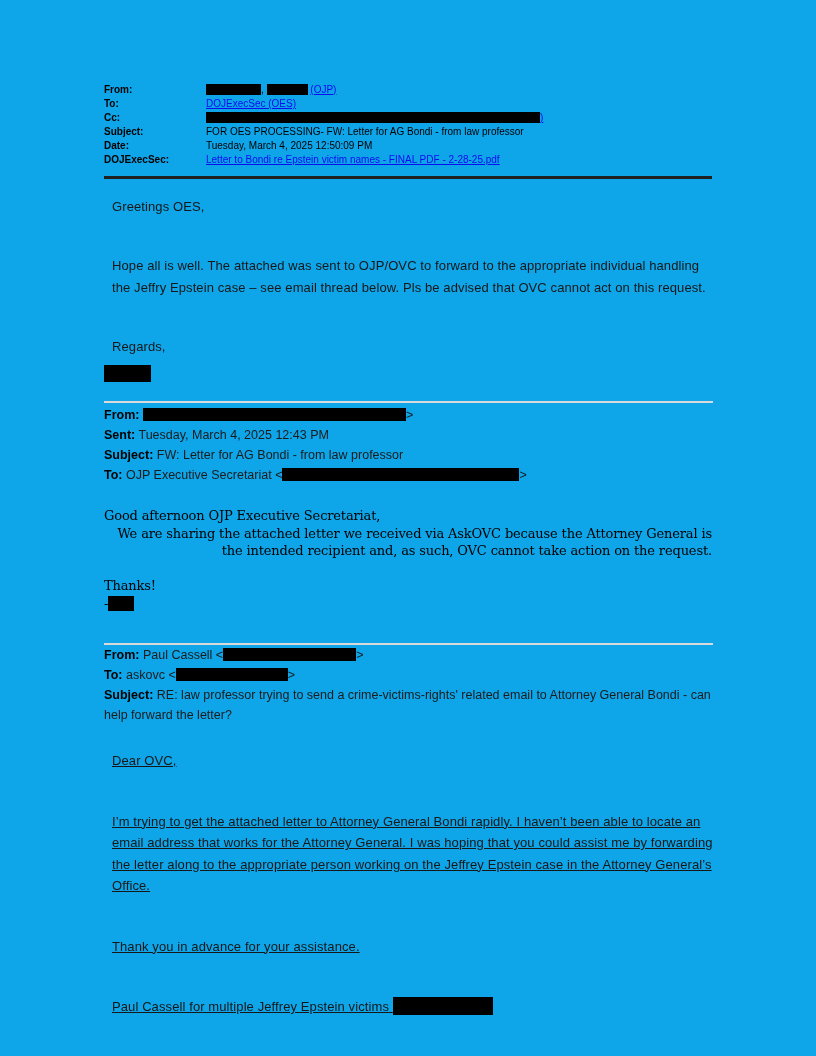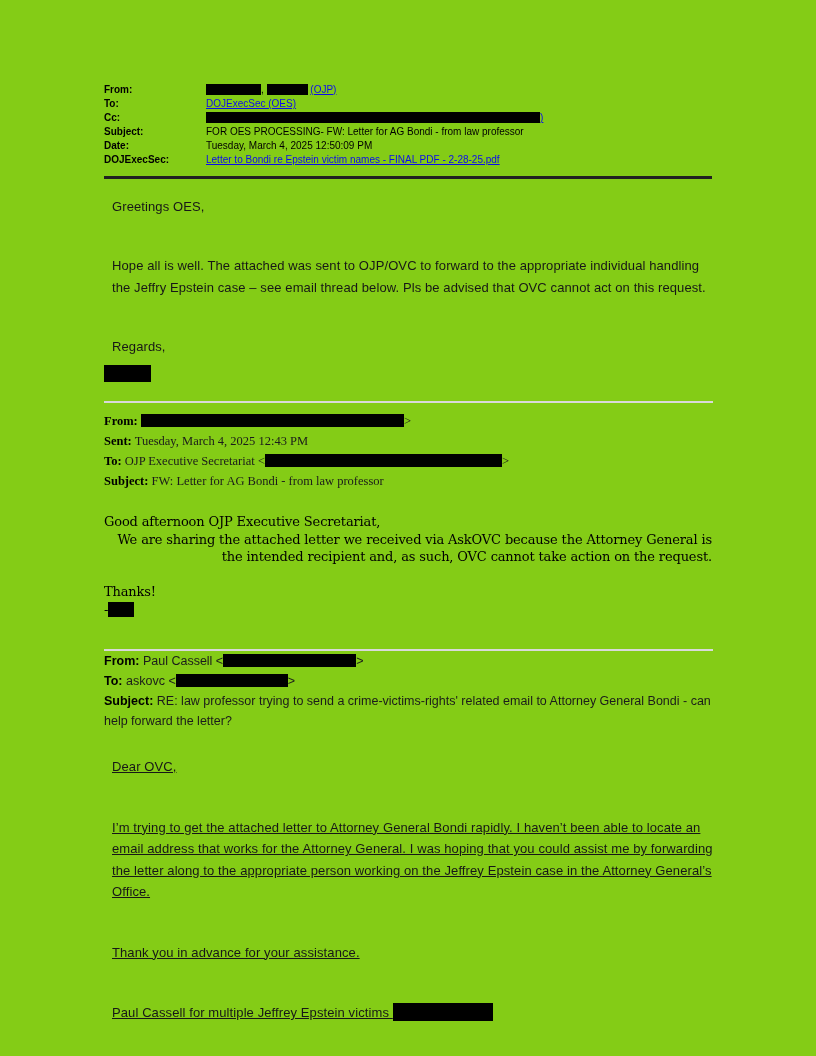--- a/index.html
+++ b/index.html
@@ -1,19 +1,19 @@
 <!DOCTYPE html>
 <html><head>
 <meta charset="utf-8">
 <style>
   * { margin: 0; padding: 0; box-sizing: border-box; }
   html, body { background: #ffffff; }
   .page {
     width: 816px; height: 1056px;
-    background: #84cc16;
+    background: #0ea5e9;
     padding: 83px 104px 0 104px;
     font-family: "Liberation Sans", sans-serif;
     color: #000000;
     overflow: hidden;
     position: relative;
   }
   
   .hdr1 { display: grid; grid-template-columns: 102px 1fr; row-gap: 0; }
   .hdr1 .lbl { font-weight: bold; font-size: 10px; line-height: 14px; }
   .hdr1 .val { font-size: 10px; line-height: 14px; white-space: nowrap; }
@@ -66,25 +66,25 @@
     <p>Greetings OES,</p>
     <div class="gap-line"></div>
     <p style="width:608px;">Hope all is well. The attached was sent to OJP/OVC to forward to the appropriate individual handling the Jeffry Epstein case – see email thread below. Pls be advised that OVC cannot act on this request.</p>
     <div class="gap-line"></div>
     <p>Regards,</p>
     <span class="redact block" style="width:47px;height:17px;margin-top:2px;"></span>
   </div>
 
   <div class="divider" style="margin-top:19px;"></div>
 
-  <div class="hdr-inner" style="margin-top:8px;font-family:Liberation Serif, serif;">
+  <div class="hdr-inner" style="margin-top:2px;">
     <div><span class="b">From:</span> <span class="redact" style="width:263px;height:13px;"></span><span>&gt;</span></div>
     <div><span class="b">Sent:</span> <span>Tuesday, March 4, 2025 12:43 PM</span></div>
+    <div><span class="b">Subject:</span> <span>FW: Letter for AG Bondi - from law professor</span></div>
     <div><span class="b">To:</span> <span>OJP Executive Secretariat &lt;</span><span class="redact" style="width:237px;height:13px;"></span><span>&gt;</span></div>
-    <div><span class="b">Subject:</span> <span>FW: Letter for AG Bondi - from law professor</span></div>
   </div>
 
   <div class="body-serif" style="margin-top:22px;">
     <p>Good afternoon OJP Executive Secretariat,</p>
     <p style="width:608px;text-align:right;">We are sharing the attached letter we received via AskOVC because the Attorney General is the intended recipient and, as such, OVC cannot take action on the request.</p>
     <div style="height:17.5px;"></div>
     <p>Thanks!</p>
     <p><span>-</span><span class="redact" style="width:26px;height:15px;vertical-align:-3px;"></span></p>
   </div>
 

